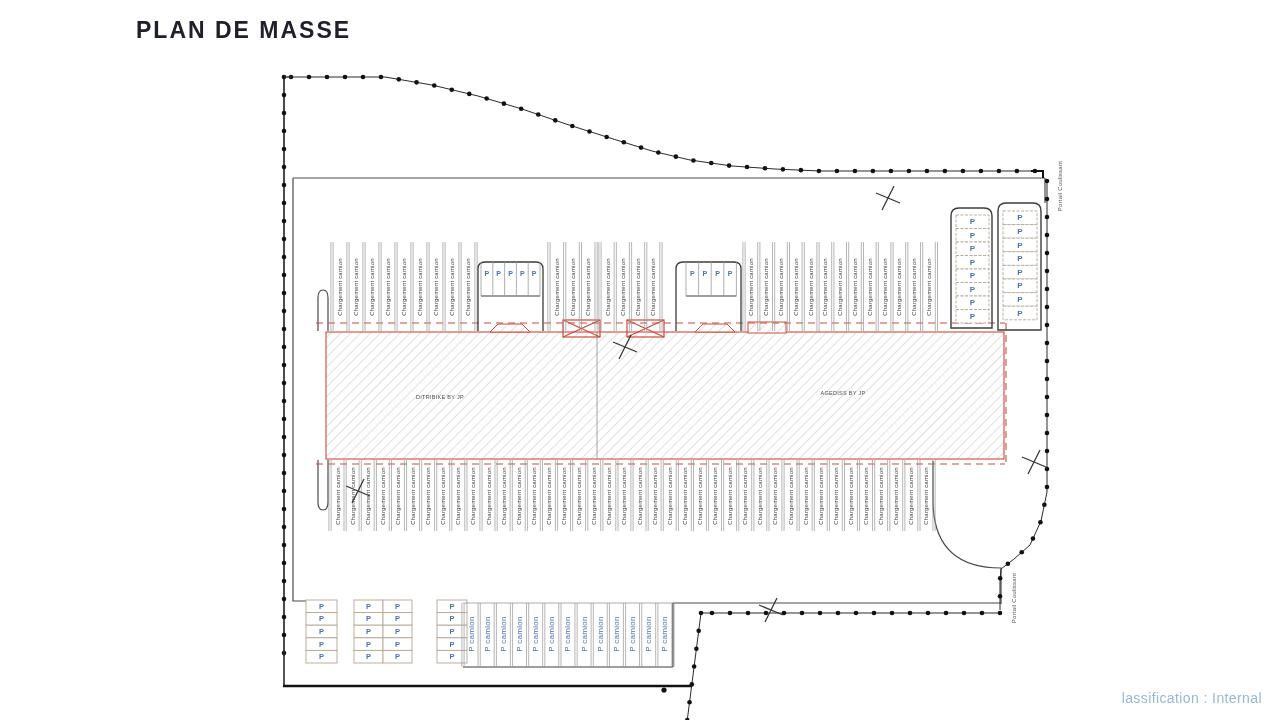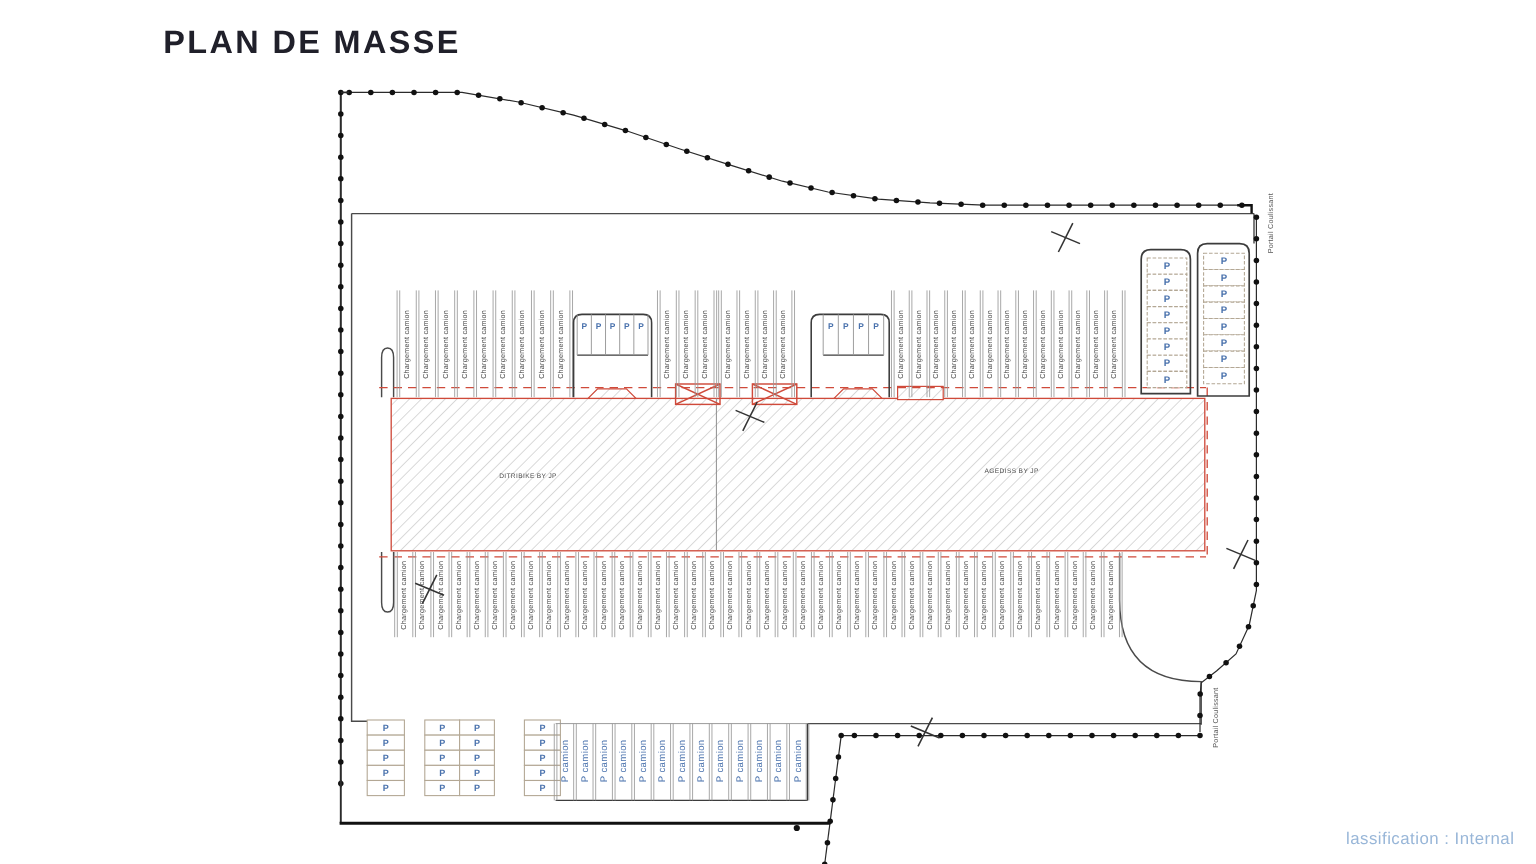--- a/index.html
+++ b/index.html
@@ -1,17 +1,17 @@
 <!DOCTYPE html>
 <html><head>
 <meta charset="utf-8">
 <style>
   html,body{margin:0;padding:0;background:#ffffff;width:1280px;height:720px;overflow:hidden;
             font-family:"Liberation Sans",sans-serif;position:relative;}
-  #page-title{position:absolute;left:136px;top:2px;font-size:27px;font-weight:700;
+  #page-title{position:absolute;left:136px;top:2px;font-size:23px;font-weight:700;
               letter-spacing:2px;color:#20202a;}
   #plan{position:absolute;left:0;top:0;}
   #classification{position:absolute;top:690px;right:18px;font-size:14px;
                   letter-spacing:0.4px;}
   text{font-family:"Liberation Sans",sans-serif;}
 </style>
 </head>
 <body>
 
 <h1 id="page-title">PLAN DE MASSE</h1>

